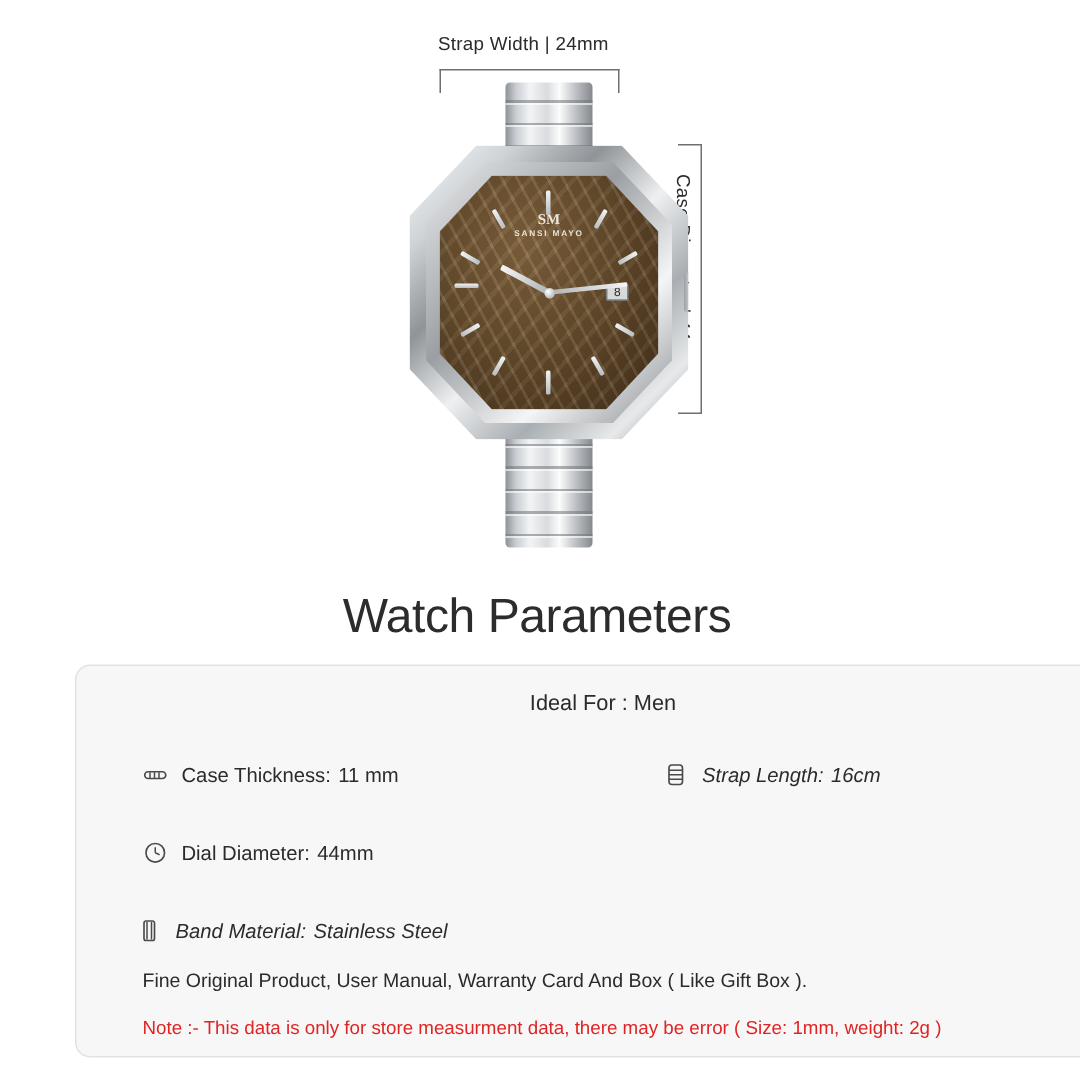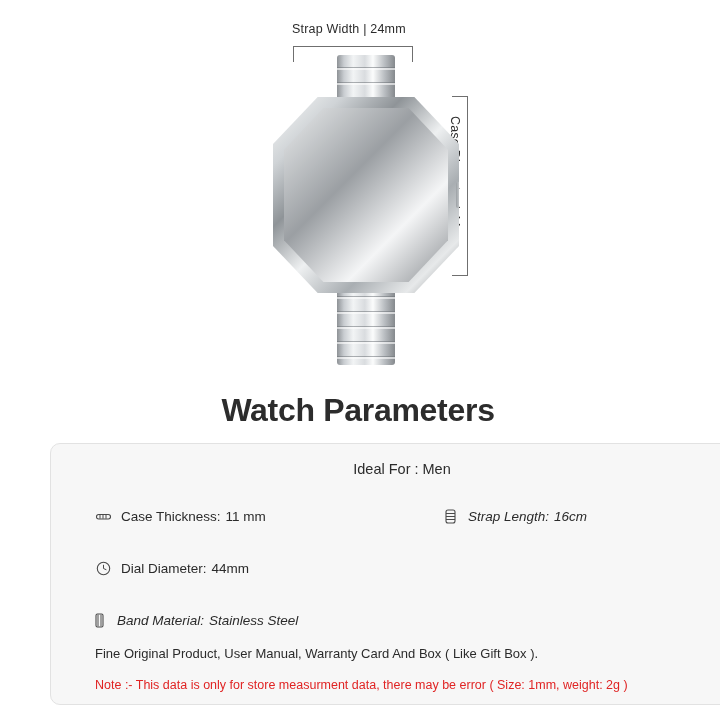--- a/index.html
+++ b/index.html
@@ -137,21 +137,21 @@
   }
   .crown {
     position: absolute; right: -9px; top: 50%; transform: translateY(-50%);
     width: 12px; height: 26px; border-radius: 2px;
     background: linear-gradient(to right, #9ba0a4, #e9ebec, #85898d);
   }
 
   
   .title {
     position: absolute; left: 0; right: 4px; top: 392px;
-    text-align: center; font-size: 32px; font-weight: 700;
+    text-align: center; font-size: 32px; font-weight: 400;
     color: #2c2c2c; letter-spacing: -0.3px;
   }
 
   
   .card {
     position: absolute; left: 50px; top: 443px; width: 704px; height: 262px;
     background: #f7f7f7; border: 1px solid #e2e2e2; border-radius: 10px;
   }
   .ideal {
     position: absolute; left: 0; right: 0; top: 17px;
@@ -202,20 +202,44 @@
       </div>
       <div class="band band-bottom">
         <div class="band-links"></div>
       </div>
 
       <div class="case-outer">
         <div class="crown"></div>
       </div>
       <div class="case-inner"></div>
 
+      <div class="dial">
+        <div class="dial-texture"></div>
+
+        <div class="brand-mark">SM</div>
+        <div class="brand">SANSI MAYO</div>
+
+        <div class="idx" style="left:71px; top:10px; width:3px; height:16px;"></div>
+        <div class="idx" style="left:106px; top:22px; width:3px; height:14px; transform:rotate(30deg);"></div>
+        <div class="idx" style="left:124px; top:48px; width:3px; height:14px; transform:rotate(60deg);"></div>
+        <div class="idx" style="left:122px; top:96px; width:3px; height:14px; transform:rotate(-60deg);"></div>
+        <div class="idx" style="left:104px; top:120px; width:3px; height:14px; transform:rotate(-30deg);"></div>
+        <div class="idx" style="left:71px; top:130px; width:3px; height:16px;"></div>
+        <div class="idx" style="left:38px; top:120px; width:3px; height:14px; transform:rotate(30deg);"></div>
+        <div class="idx" style="left:19px; top:96px; width:3px; height:14px; transform:rotate(60deg);"></div>
+        <div class="idx" style="left:10px; top:72px; width:16px; height:3px;"></div>
+        <div class="idx" style="left:19px; top:48px; width:3px; height:14px; transform:rotate(-60deg);"></div>
+        <div class="idx" style="left:38px; top:22px; width:3px; height:14px; transform:rotate(-30deg);"></div>
+
+        <div class="date-window">8</div>
+
+        <div class="hand hand-h"></div>
+        <div class="hand hand-m"></div>
+        <div class="pivot"></div>
+      </div>
     </div>
   </div>
 
   <div class="title">Watch Parameters</div>
 
   <div class="card">
     <div class="ideal">Ideal For : Men</div>
 
     <div class="grid">
 

